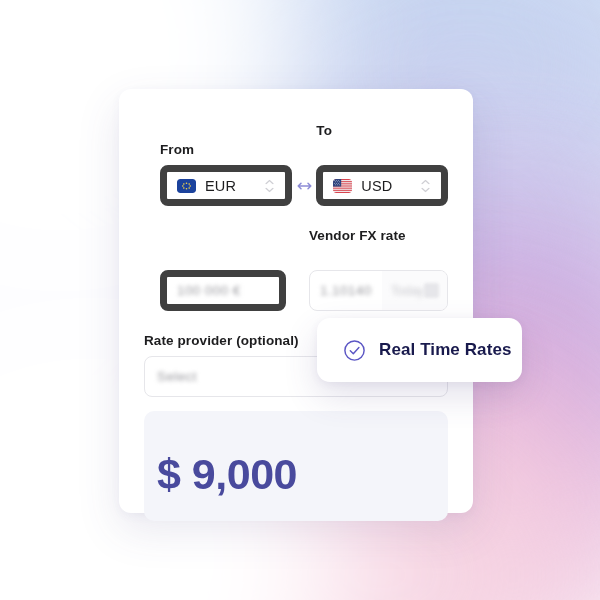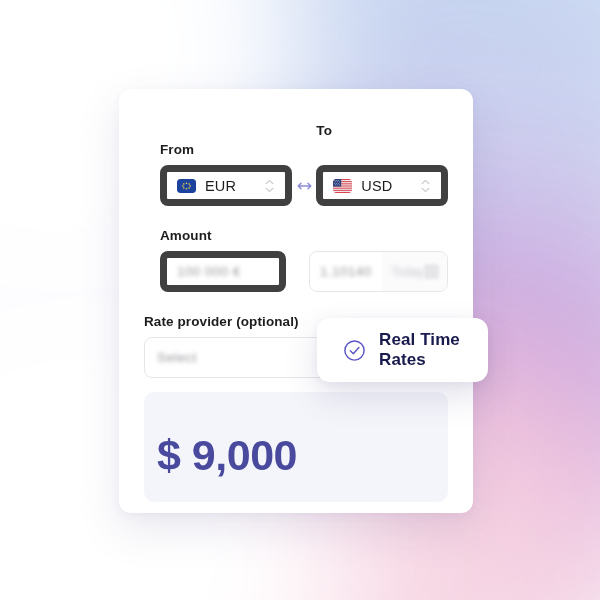--- a/index.html
+++ b/index.html
@@ -81,21 +81,21 @@
   #result {
     margin-top:14px; height:110px; border-radius:10px;
     background:#f4f5fa; display:flex; align-items:center; padding-left:13px;
   }
   #result .amount {
     font-size:43px; font-weight:700; color:#494a9d; letter-spacing:-.5px;margin-top:16px;
   }
 
   
   #toast {
-    position:absolute; left:317px; top:318px; width:171px; height:64px;
+    position:absolute; left:317px; top:318px; width:205px; height:64px;
     background:#ffffff; border-radius:13px;
     box-shadow:0 14px 34px rgba(80,70,130,.16), 0 2px 8px rgba(80,70,130,.07);
     display:flex; align-items:center; padding-left:26px; gap:13px;
   }
   #toast .toast-text { font-size:17px; font-weight:700; color:#191a4d; letter-spacing:.1px; }
 </style>
 </head>
 <body>
 
 <div id="backdrop">
@@ -199,29 +199,29 @@
               <path d="M1 .8 4.5 4 8 .8" fill="none" stroke="#cfcfd4" stroke-width="1.2" stroke-linecap="round" stroke-linejoin="round"></path>
             </svg>
         </span>
       </div>
     </div>
   </div>
 
   <div class="row" style="margin-top:22px;">
 
     <div class="col col-left">
-      <div class="field-label">Amount</div>
       <div class="input-box">
         <span class="blurred">100 000 €</span>
       </div>
     </div>
 
     <div class="swap-gap"></div>
 
     <div class="col col-right">
+      <div class="field-label">Vendor FX rate</div>
       <div class="fx-box">
         <div class="fx-left">
           <span class="blurred">1.10140</span>
         </div>
         <div class="fx-div"></div>
         <div class="fx-right">
           <span class="blurred-strong">Today</span>
           <span class="cal-icon"></span>
         </div>
       </div>

